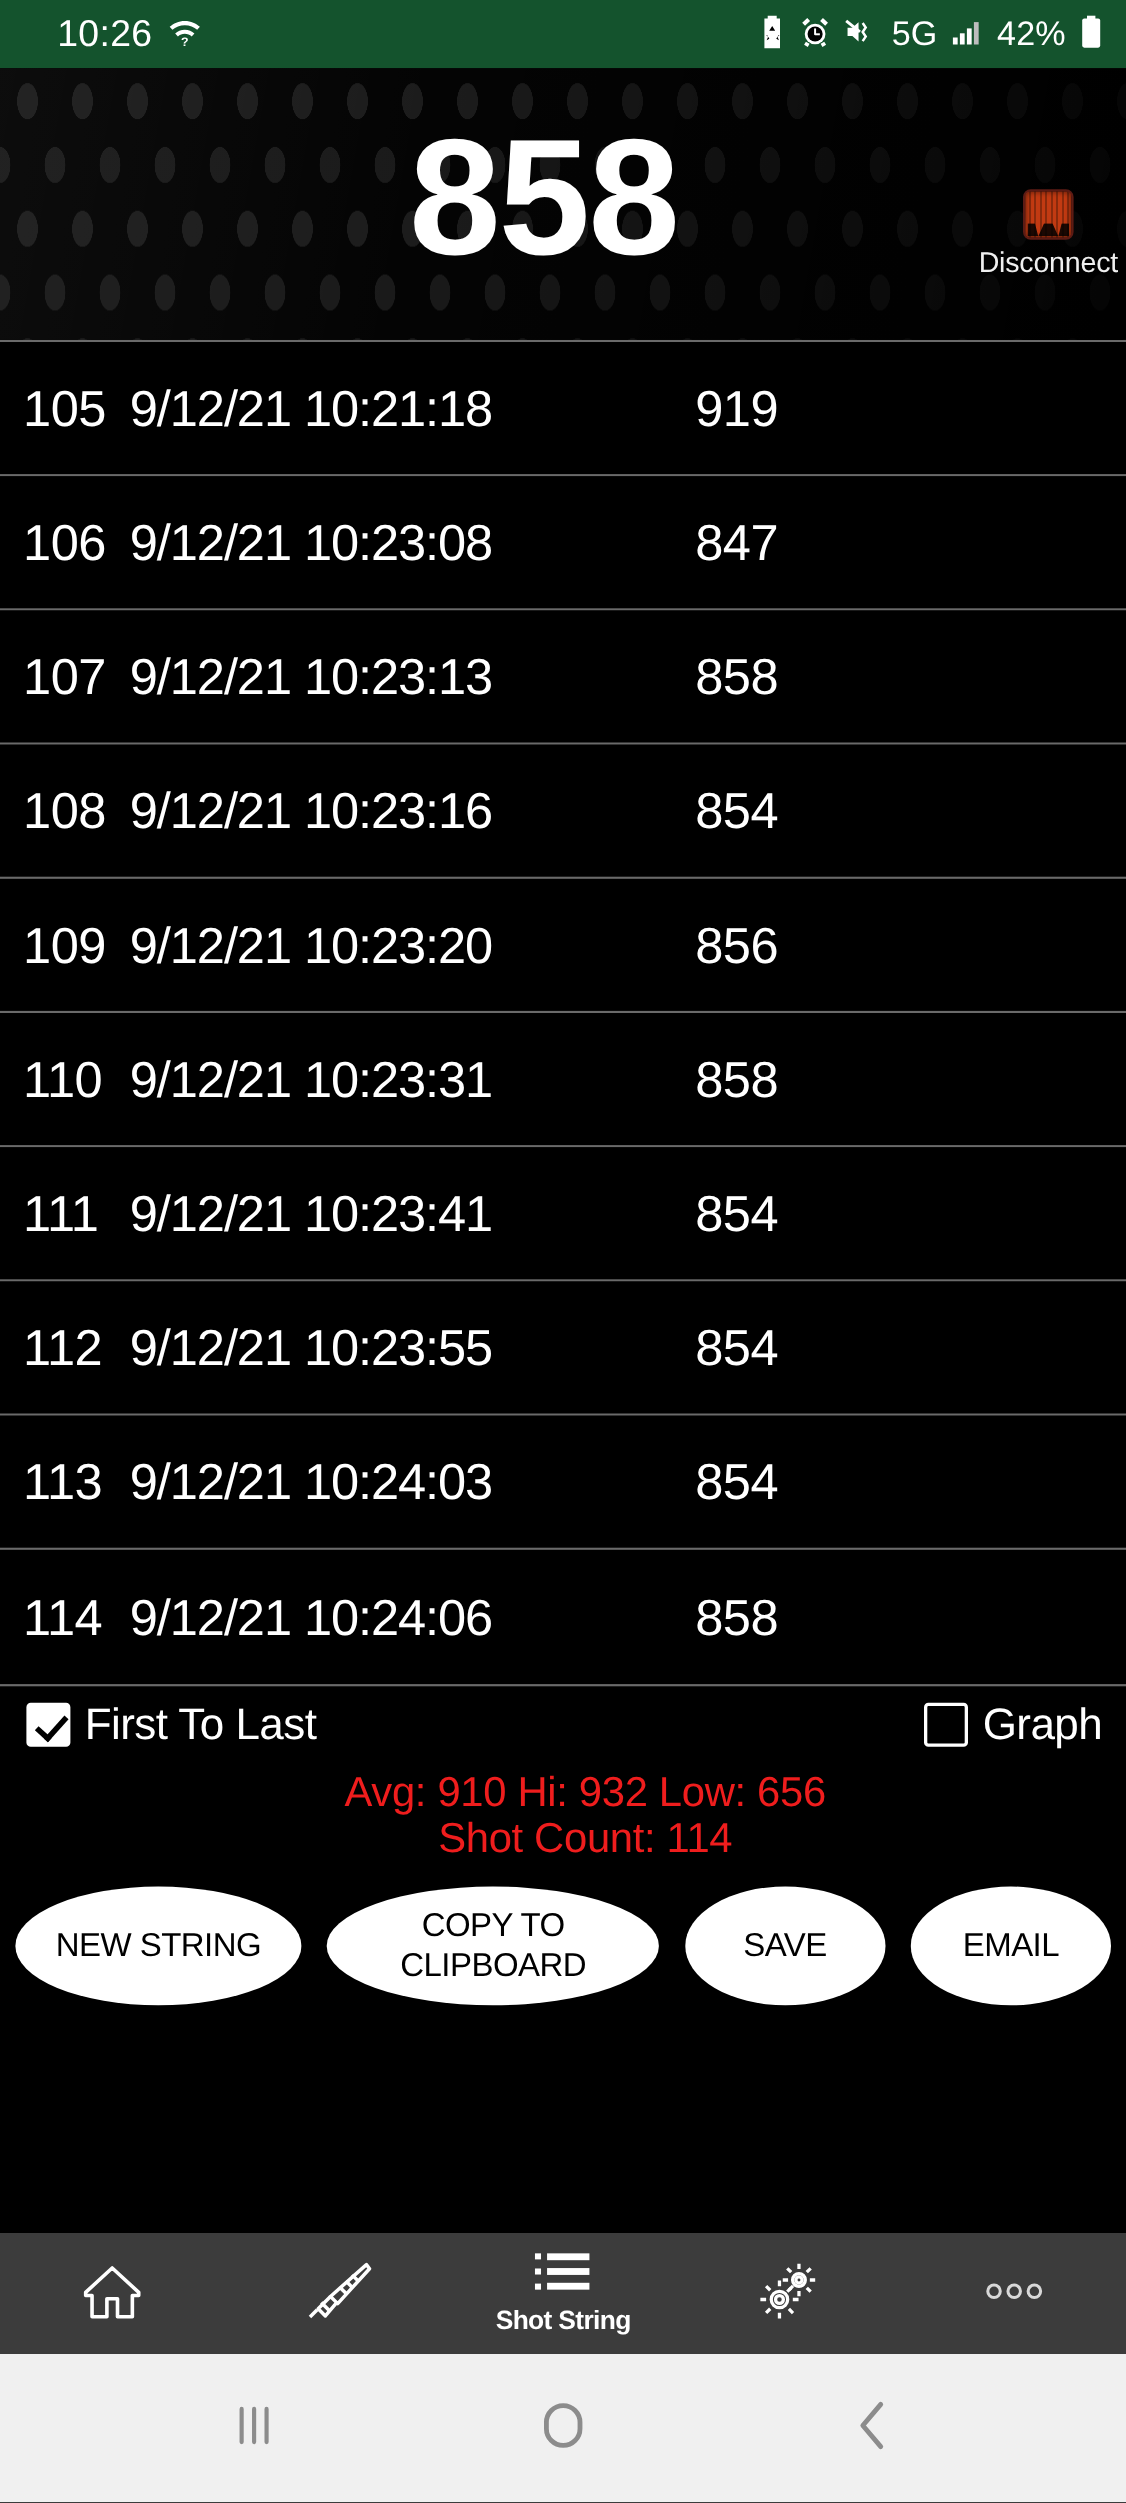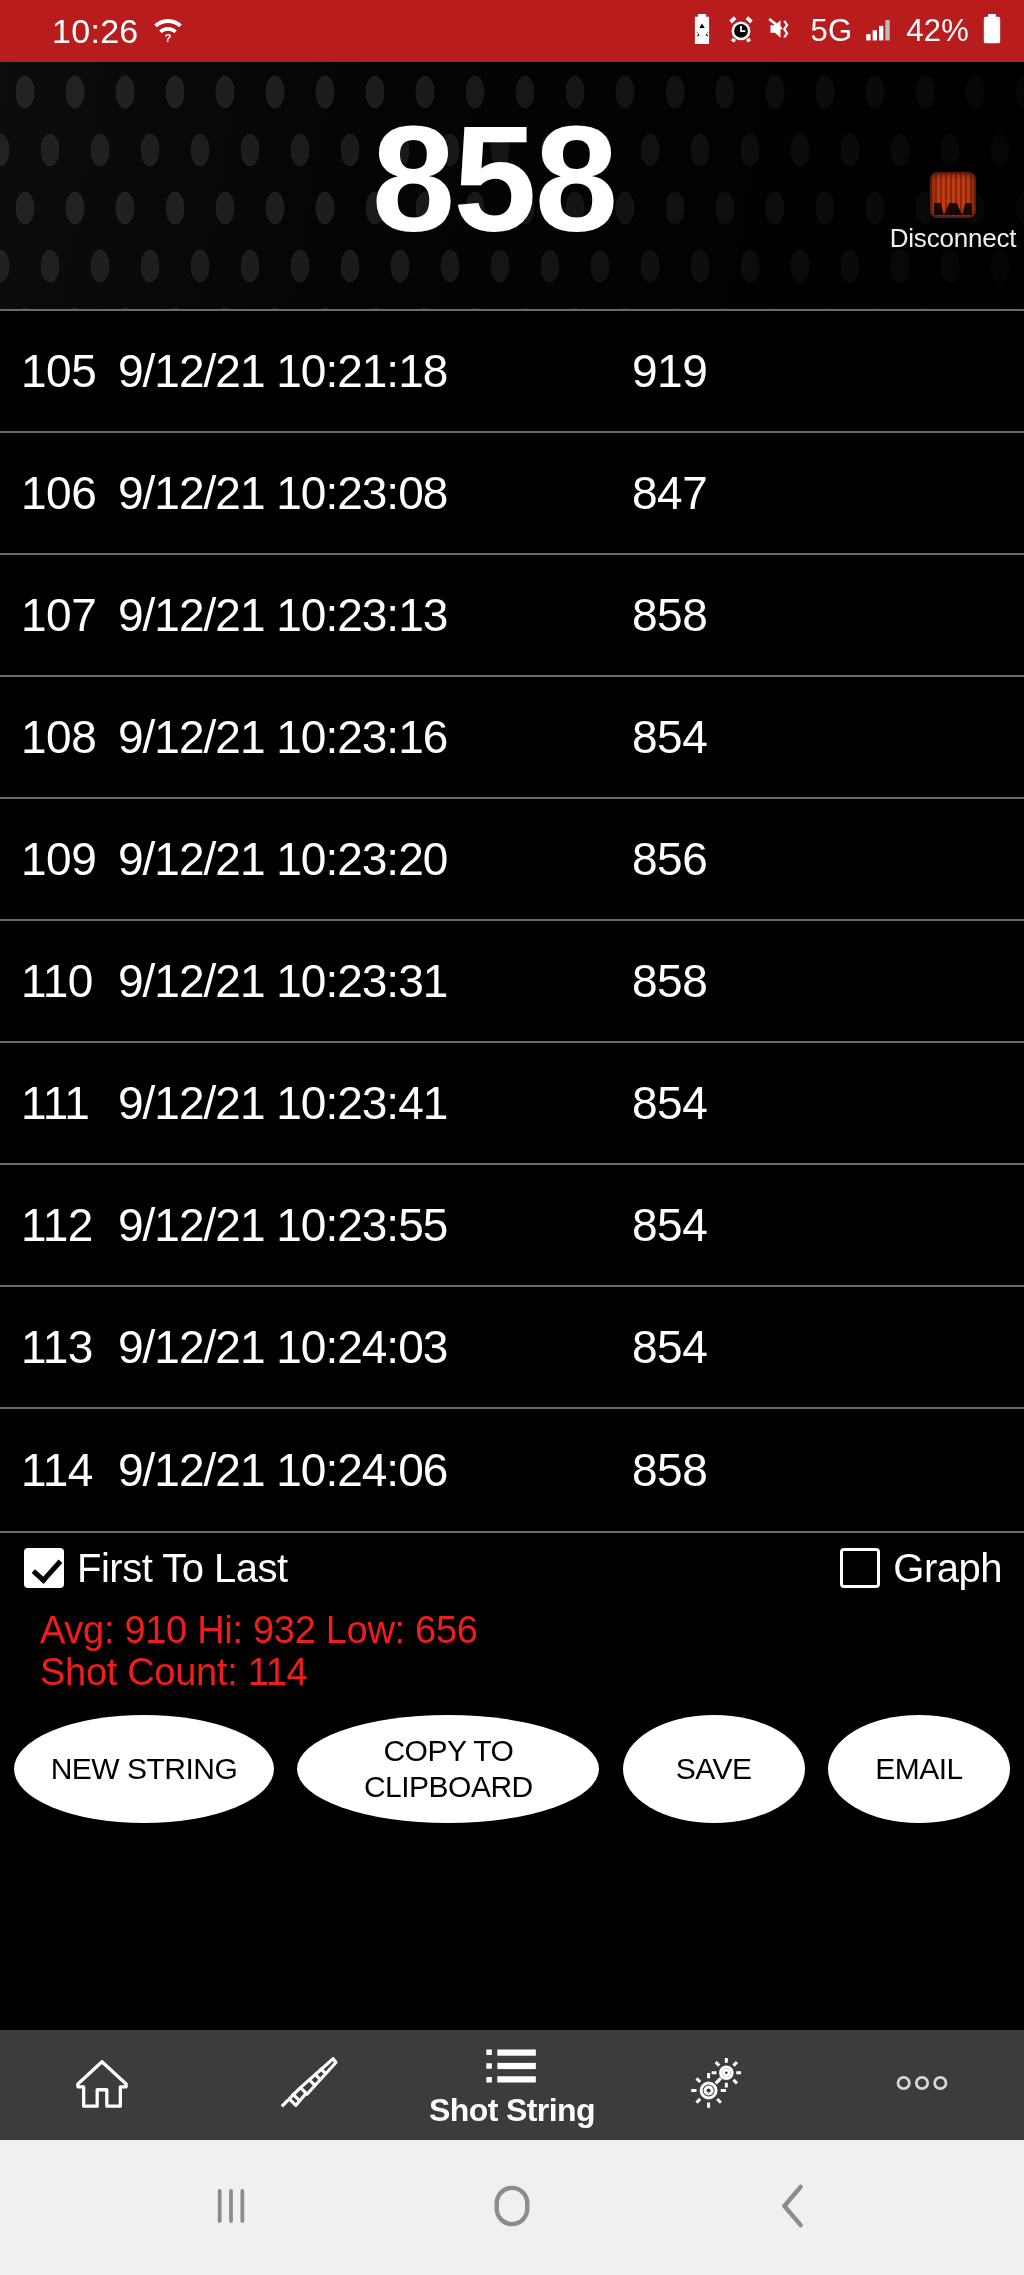--- a/index.html
+++ b/index.html
@@ -12,21 +12,21 @@
   #app {
     position:relative;
     width:1024px; height:2275px;
     background:#000;
     display:flex; flex-direction:column;
   }
 
   
   .statusbar {
     height:62px; flex:0 0 62px;
-    background:#b91c1c;
+    background:#14532d;
     display:flex; align-items:center;
     padding:0 22px 0 52px;
     color:#fff;
   }
   .sb-left { display:flex; align-items:center; gap:14px; }
   .sb-time { font-size:34px; font-weight:400; letter-spacing:0.3px; }
   .sb-spacer { flex:1 1 auto; }
   .sb-right { display:flex; align-items:center; gap:13px; }
   .sb-pct { font-size:31px; font-weight:400; letter-spacing:0.2px; }
   .ic { display:block; }
@@ -165,20 +165,21 @@
     position:absolute;
     left:12px; top:3px;
     width:11px; height:23px;
     border:solid #000;
     border-width:0 5px 5px 0;
     transform:rotate(42deg);
   }
   .opt-label { color:#fff; font-size:40px; letter-spacing:-0.5px; }
 
   .stats {
+    text-align:center;
     color:#ef1d1d;
     padding-top:6px;
     padding-left:40px;
   }
   .stats .line {
     font-size:38px;
     line-height:42px;
     letter-spacing:-0.3px;
     white-space:nowrap;
   }
@@ -219,21 +220,21 @@
   .navitem {
     flex:1 1 0;
     display:flex; flex-direction:column;
     align-items:center; justify-content:center;
     color:#fff;
     cursor:pointer;
     height:100%;
     gap:1px;
   }
   .navitem .navlabel {
-    font-size:32px;
+    font-size:24px;
     font-weight:700;
     letter-spacing:-0.6px;
     line-height:34px;
   }
 
   
   .sysnav {
     flex:0 0 135px; height:135px;
     background:#f0f0f0;
     display:flex; align-items:center; justify-content:space-around;

